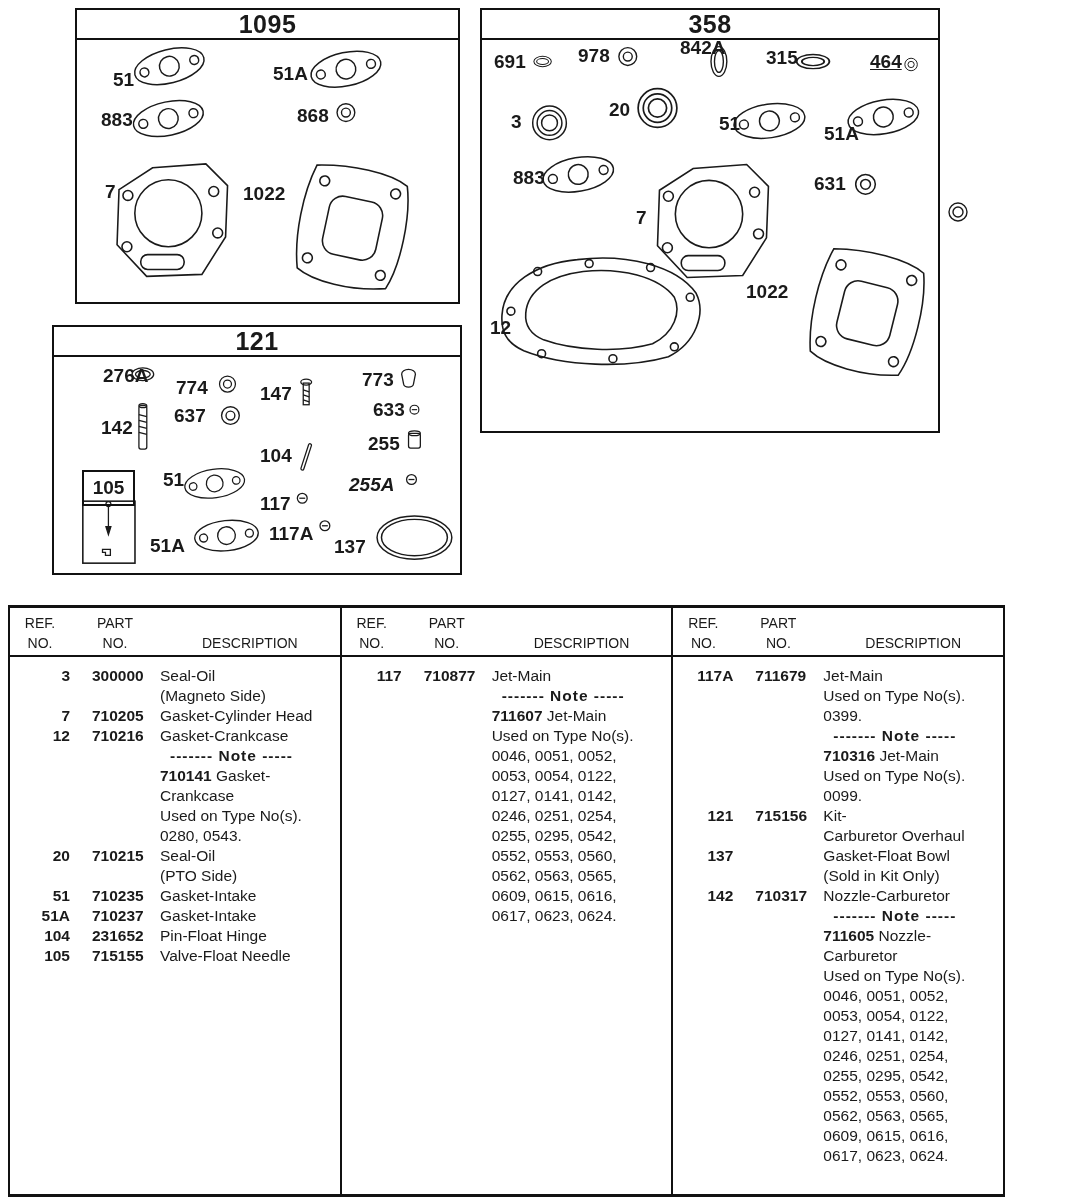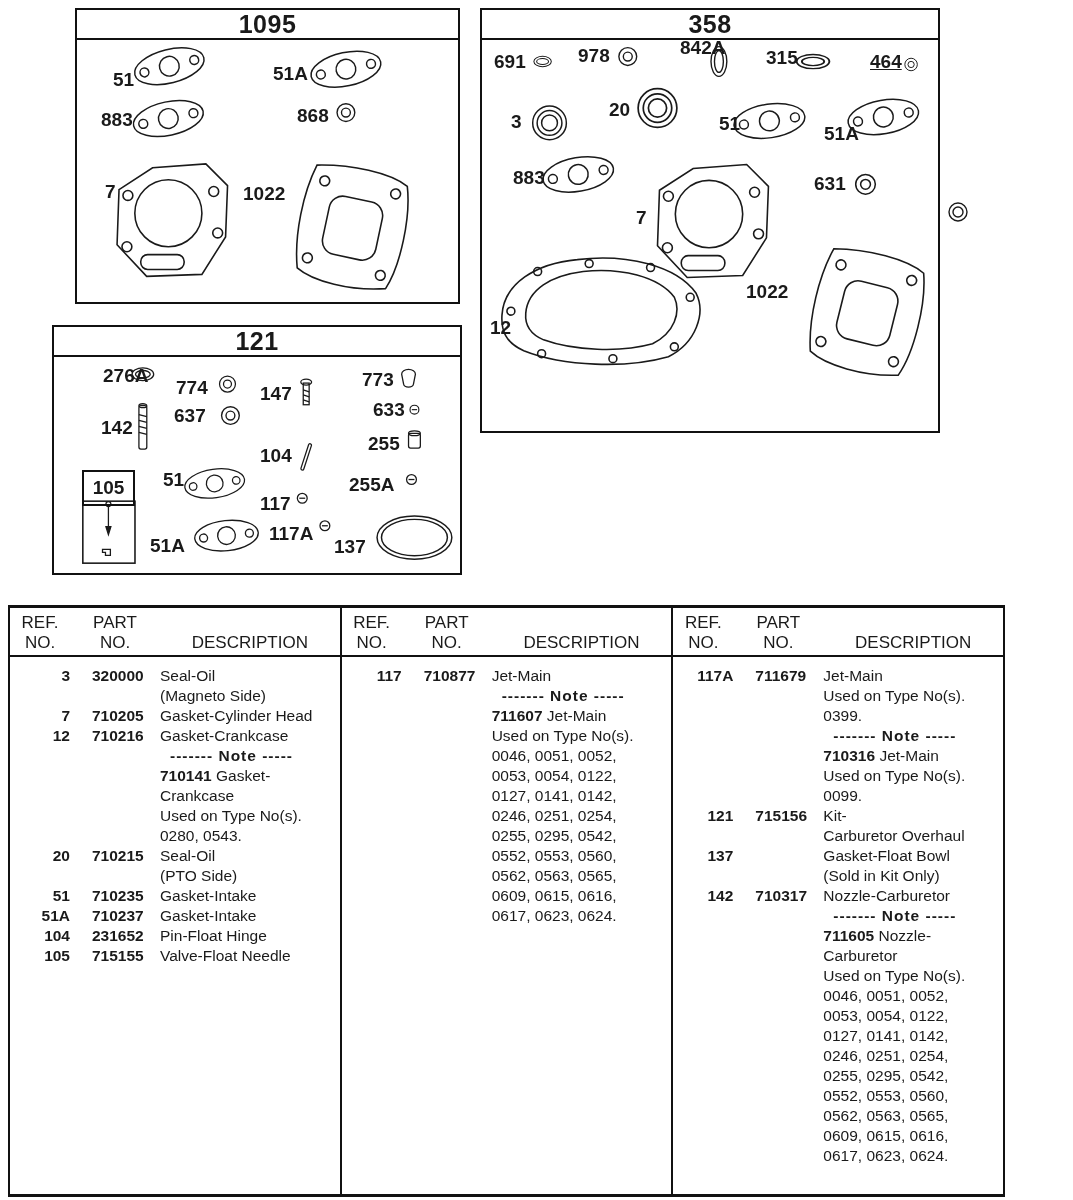--- a/index.html
+++ b/index.html
@@ -15,21 +15,21 @@
   .callout{position:absolute;font-weight:bold;font-size:19px;line-height:1.05;white-space:nowrap}
   .callout.boxed{border:2px solid #111;width:53px;text-align:center;padding:6px 0}
 
   
   .ptable{position:absolute;left:8px;top:605px;width:997px;height:592px;
     border-top:3px solid #111;border-bottom:3px solid #111;border-left:2px solid #111;border-right:2px solid #111;
     display:flex;background:#fff}
   .tcol{flex:1 1 0;display:flex;flex-direction:column;border-right:2px solid #111;min-width:0}
   .tcol:last-child{border-right:none}
   .thead{display:grid;grid-template-columns:60px 90px 1fr;padding-top:5px;padding-bottom:2px;
-    border-bottom:2px solid #111;font-size:17px;line-height:20px}
+    border-bottom:2px solid #111;font-size:14px;line-height:20px}
   .th-ref,.th-part,.th-desc{text-align:center}
   .sp{height:20px}
   .tbody{padding-top:9px;font-size:15.5px;line-height:20px}
   .entry{display:grid;grid-template-columns:60px 90px 1fr}
   .entry .ref{text-align:right;font-weight:bold}
   .entry .part{font-weight:bold;padding-left:22px;white-space:nowrap}
   .entry .desc{padding-right:16px}
   .line.note{font-weight:bold;padding-left:10px;letter-spacing:1px}
   .line .pn{font-weight:bold}
 </style>
@@ -214,21 +214,21 @@
       <div class="callout" style="left: 206px; top: 57px;">147</div>
       <div class="callout" style="left: 308px; top: 43px;">773</div>
       <div class="callout" style="left: 47px; top: 91px;">142</div>
       <div class="callout" style="left: 120px; top: 79px;">637</div>
       <div class="callout" style="left: 319px; top: 73px;">633</div>
       <div class="callout" style="left: 206px; top: 119px;">104</div>
       <div class="callout" style="left: 314px; top: 107px;">255</div>
       <div class="callout boxed" style="left: 28px; top: 143px;">105</div>
       <div class="callout" style="left: 109px; top: 143px;">51</div>
       <div class="callout" style="left: 206px; top: 167px;">117</div>
-      <div class="callout" style="left: 295px; top: 148px;">255A</div>
+      <div class="callout" style="left: 295px; top: 148px; font-style: italic;">255A</div>
       <div class="callout" style="left: 96px; top: 209px;">51A</div>
       <div class="callout" style="left: 215px; top: 197px;">117A</div>
       <div class="callout" style="left: 280px; top: 210px;">137</div>
     </div>
 
   <svg style="position:absolute;left:944px;top:198px" width="28" height="28">
     <g stroke="#1a1a1a" fill="none" stroke-width="1.4">
         <circle cx="14" cy="14" r="9"></circle>
         <circle cx="14" cy="14" r="5"></circle>
       </g>
@@ -246,21 +246,21 @@
             <div>NO.</div>
         </div>
         <div class="th-desc">
           <div class="sp"></div>
             <div>DESCRIPTION</div>
         </div>
       </div>
       <div class="tbody">
           <div class="entry">
             <div class="ref">3</div>
-            <div class="part">320000</div>
+            <div class="part">300000</div>
             <div class="desc">
               <div class="line">Seal-Oil</div>
               <div class="line">(Magneto Side)</div>
             </div>
           </div>
           <div class="entry">
             <div class="ref">7</div>
             <div class="part">710205</div>
             <div class="desc">
               <div class="line">Gasket-Cylinder Head</div>

